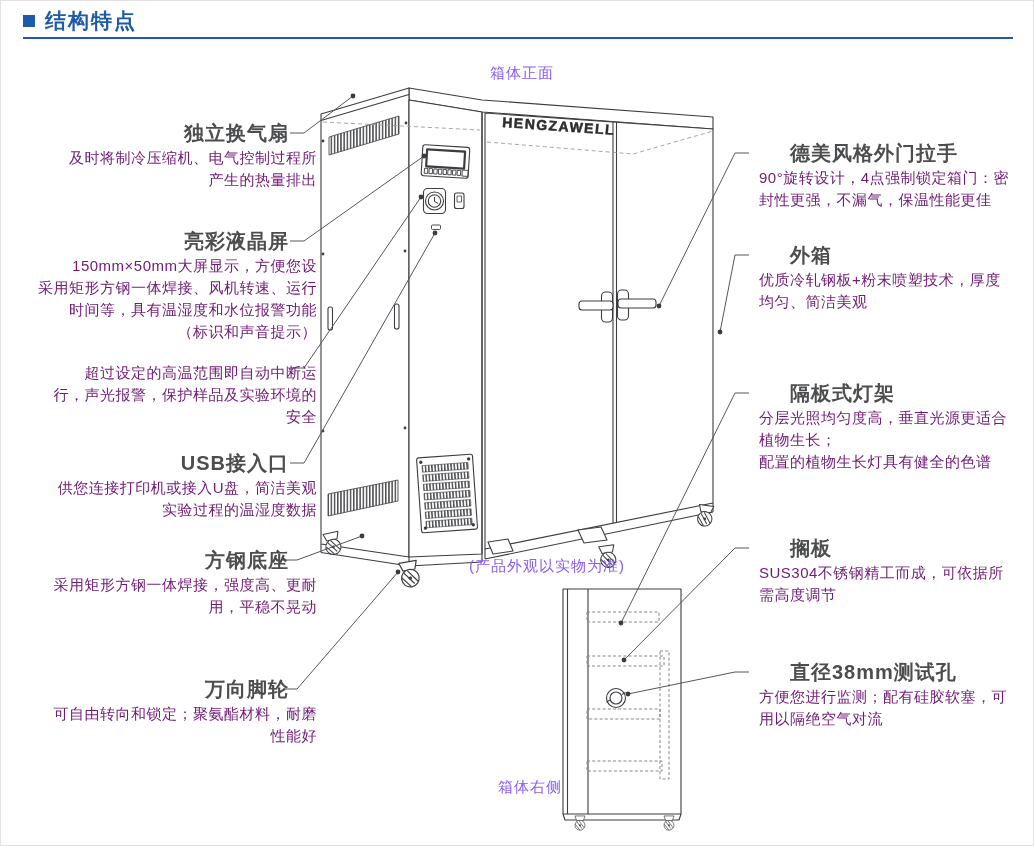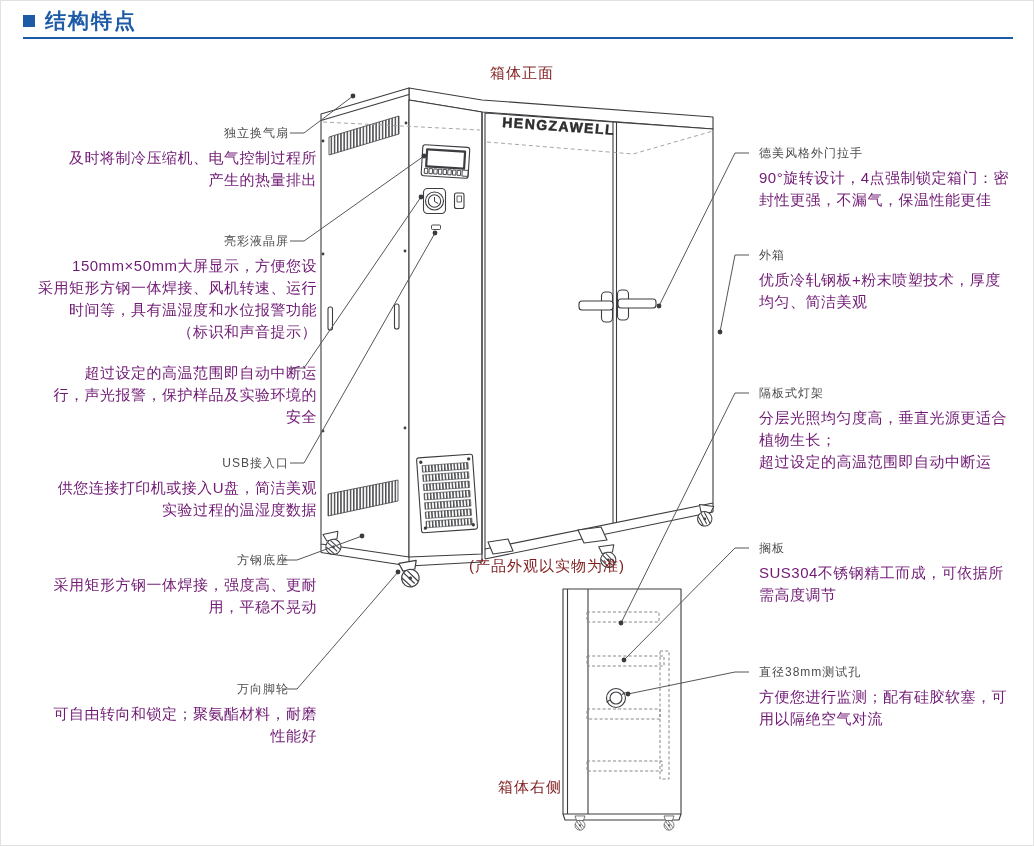--- a/index.html
+++ b/index.html
@@ -6,26 +6,26 @@
   .canvas{
     position:relative;width:1034px;height:846px;background:#ffffff;
     font-family:"Liberation Sans","DejaVu Sans",sans-serif;
     border:1px solid #e2e2e2;box-sizing:border-box;overflow:hidden;
   }
   .bullet{position:absolute;left:22px;top:14px;width:12px;height:12px;background:#1e5ba7;}
   .page-title{margin:0;position:absolute;left:44px;top:6px;font-size:21px;font-weight:700;color:#1e5ba7;letter-spacing:2px;}
   .title-rule{position:absolute;left:22px;top:36px;width:990px;height:2px;background:#1e5ba7;}
   .diagram-svg{position:absolute;left:0;top:0;}
   .feat{position:absolute;}
-  .feat-name{font-size:12px;font-weight:400;color:#4c4d4f;line-height:20px;letter-spacing:1px;}
+  .feat-name{font-size:20px;font-weight:700;color:#4c4d4f;line-height:20px;letter-spacing:1px;padding-left:31px;}
   .feat-desc{font-size:15px;color:#701a75;line-height:22px;letter-spacing:.5px;white-space:pre-line;margin-top:4px;}
   .feat.left{left:0;width:316px;text-align:right;}
   .feat.left .feat-name{padding-right:28px;}
   .feat.right{left:758px;width:262px;text-align:left;}
-  .center-label{position:absolute;font-size:15px;color:#7f1d1d;letter-spacing:1px;}
+  .center-label{position:absolute;font-size:15px;color:#8b5cf6;letter-spacing:1px;}
   .dash{stroke:#9b9c9e;stroke-width:.9;stroke-dasharray:4 3;fill:none;}
   .dash2{stroke:#85868a;stroke-width:1;stroke-dasharray:3 2.2;fill:none;}
 </style>
 </head>
 <body>
 
 <div class="canvas">
 
   <span class="bullet"></span>
   <h1 class="page-title">结构特点</h1>
@@ -250,21 +250,21 @@
   </div>
   <div class="feat right" style="top:244px;">
     <div class="feat-name">外箱</div>
     <div class="feat-desc">优质冷轧钢板+粉末喷塑技术，厚度
 均匀、简洁美观</div>
   </div>
   <div class="feat right" style="top:382px;">
     <div class="feat-name">隔板式灯架</div>
     <div class="feat-desc">分层光照均匀度高，垂直光源更适合
 植物生长；
-超过设定的高温范围即自动中断运</div>
+配置的植物生长灯具有健全的色谱</div>
   </div>
   <div class="feat right" style="top:537px;">
     <div class="feat-name">搁板</div>
     <div class="feat-desc">SUS304不锈钢精工而成，可依据所
 需高度调节</div>
   </div>
   <div class="feat right" style="top:661px;">
     <div class="feat-name">直径38mm测试孔</div>
     <div class="feat-desc">方便您进行监测；配有硅胶软塞，可
 用以隔绝空气对流</div>

